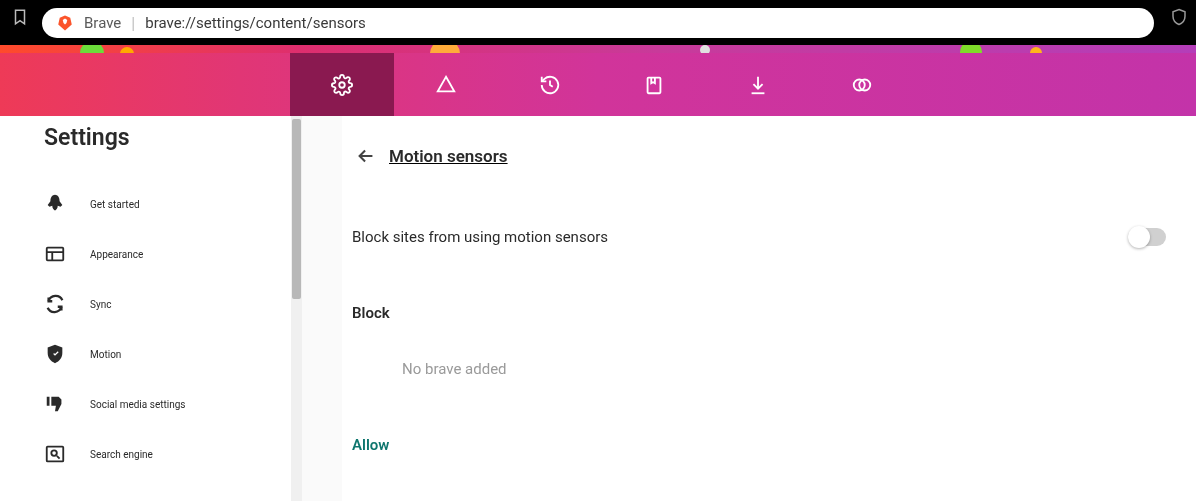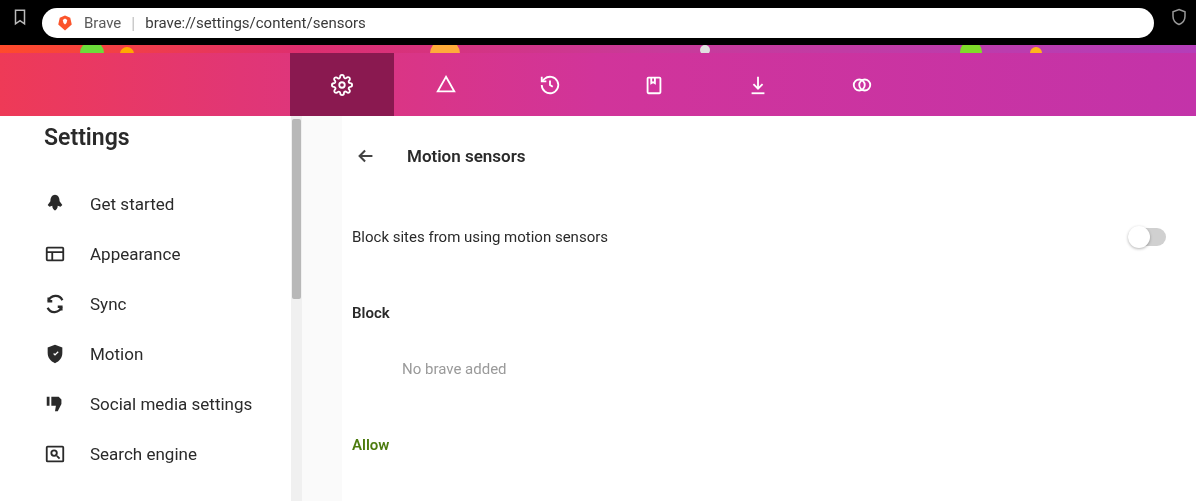--- a/index.html
+++ b/index.html
@@ -22,46 +22,46 @@
     .toolbar { height: 63px; background: linear-gradient(90deg, #ee3a57 0%, #e13675 20%, #d1349a 50%, #c333a9 100%); display: flex; align-items: center; padding-left: 290px; }
     .toolbar-btn { width: 104px; height: 63px; display: flex; align-items: center; justify-content: center; color: #fff; cursor: pointer; }
     .toolbar-btn.active { background: #8a1950; }
     .toolbar-btn svg { width: 22px; height: 22px; }
 
     .content { display: flex; height: calc(501px - 116px); }
     
     .sidebar-wrap { width: 302px; display: flex; background: #fff; }
     .sidebar { flex: 1; padding: 8px 0 0 44px; }
     .sidebar-title { font-size: 23px; font-weight: 600; color: #2a2a2a; margin-bottom: 28px; }
-    .sidebar-item { display: flex; align-items: center; gap: 24px; height: 50px; cursor: pointer; color: #2a2a2a; font-size: 17px; }
+    .sidebar-item { display: flex; align-items: center; gap: 24px; height: 50px; cursor: pointer; color: #2a2a2a; font-size: 10px; }
     .sidebar-item .sicon { width: 22px; display: flex; justify-content: center; color: #2a2a2a; }
     .sidebar-item .sicon svg { width: 22px; height: 22px; }
     .sidebar-scroll { width: 11px; background: #f0f0f0; position: relative; }
     .sidebar-thumb { position: absolute; top: 3px; left: 1px; width: 9px; height: 180px; background: #b8b8b8; border-radius: 2px; }
 
     .main-panel { flex: 1; background: #fafafa; padding: 0; }
     .main-inner { background: #fff; margin-left: 40px; height: 100%; }
     
-    .page-header { display: flex; align-items: center; padding: 26px 0 0 10px; gap: 27px; }
+    .page-header { display: flex; align-items: center; padding: 26px 0 0 10px; gap: 9px; text-decoration: underline; }
     .back-btn { width: 28px; height: 28px; display: flex; align-items: center; justify-content: center; cursor: pointer; color: #444; }
     .page-title { font-size: 17px; font-weight: 600; color: #2a2a2a; }
     .spacer { flex: 1; }
     .search-wrap { display: flex; align-items: center; gap: 10px; border-bottom: 1px solid #888; padding: 0 0 4px 0; margin-right: 22px; width: 220px; }
     .search-wrap .sicon-sm { width: 18px; height: 18px; border: 1.5px solid #444; border-radius: 3px; display: flex; align-items: center; justify-content: center; }
     .search-input { border: none; outline: none; font-size: 15px; color: #333; width: 170px; background: transparent; }
     .search-input::placeholder { color: #555; }
 
     .setting-row { display: flex; align-items: center; padding: 58px 30px 0 10px; }
     .setting-label { font-size: 15px; color: #2a2a2a; }
     .toggle { width: 38px; height: 18px; background: #d0d0d0; border-radius: 10px; position: relative; cursor: pointer; }
     .toggle-knob { position: absolute; left: 0; top: -2px; width: 22px; height: 22px; background: #fff; border-radius: 50%; box-shadow: 0 1px 3px rgba(0,0,0,0.3); }
 
     .section-label { font-size: 15px; font-weight: 600; color: #2a2a2a; padding: 58px 0 0 10px; }
     .empty-text { font-size: 15px; color: #9a9a9a; padding: 38px 0 0 60px; }
-    .section-label2 { font-size: 15px; font-weight: 600; color: #4d7c0f; padding: 58px 0 0 10px; }
+    .section-label2 { font-size: 15px; font-weight: 600; color: #0f766e; padding: 58px 0 0 10px; }
   </style>
 </head>
 <body>
 
 <div class="top-chrome"></div>
 
 <div class="url-bar-row">
   <div class="bookmark-icon-wrap">
     <svg viewBox="0 0 24 24" width="18" height="18" fill="none" stroke="#bbb" stroke-width="2">
         <path d="M6 3h12v18l-6-4-6 4V3z"></path>

